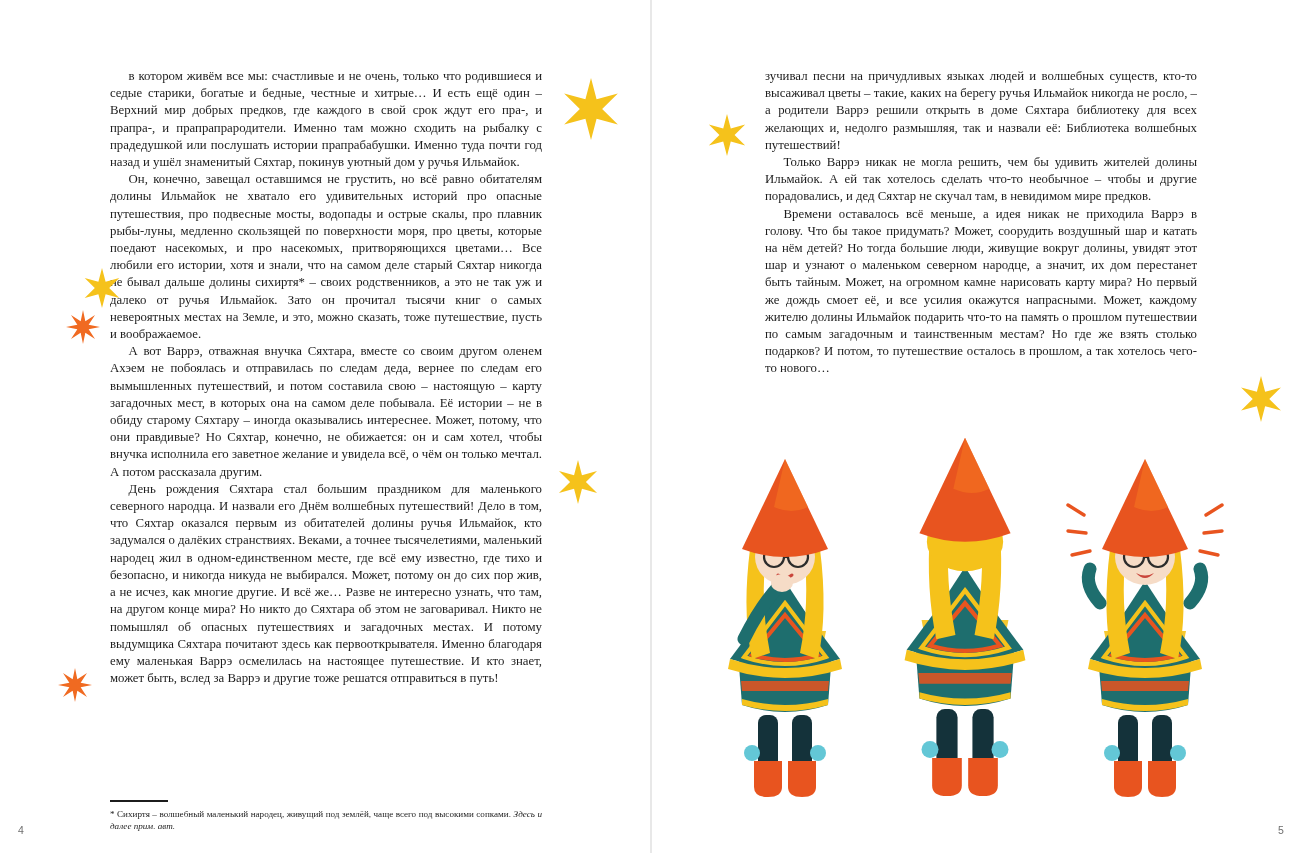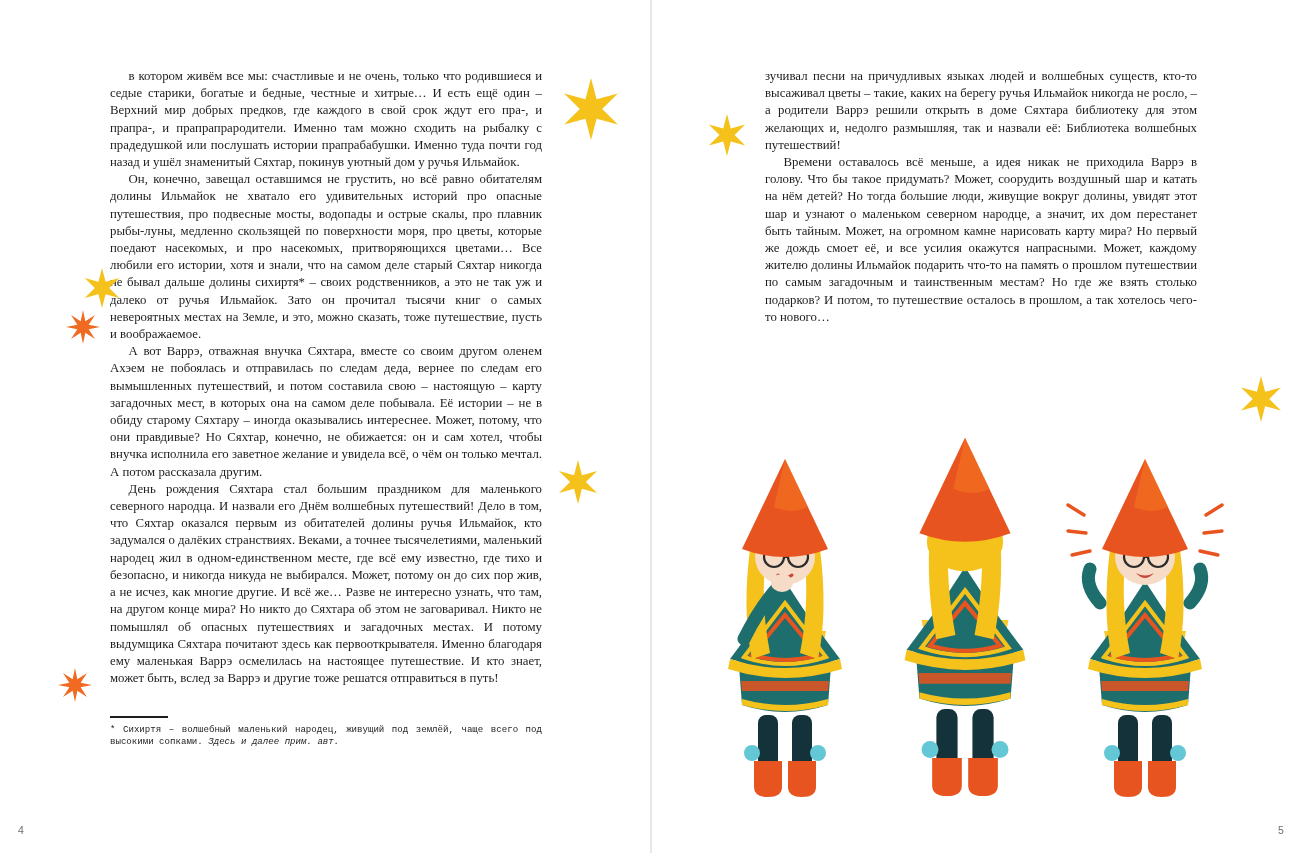--- a/index.html
+++ b/index.html
@@ -45,23 +45,22 @@
     text-indent: 1.45em;
   }
   .textcol p.noindent { text-indent: 0; }
 
   #left-text  { left: 110px; top: 68px; width: 432px; }
   #right-text { left: 765px; top: 68px; width: 432px; }
 
   .footnote-wrap {
     position: absolute;
     left: 110px;
-    top: 716px;
+    top: 800px;
     width: 432px;
-    font-family: Liberation Mono, monospace;
   }
   .footnote-rule {
     width: 58px;
     height: 1.6px;
     background: #1c1c1c;
     margin-bottom: 6px;
   }
   .footnote {
     font-size: 9.1px;
     line-height: 1.32;
@@ -110,21 +109,22 @@
   </div>
 
   <div class="footnote-wrap">
     <div class="footnote-rule"></div>
     <div class="footnote"><span>* Сихиртя – волшебный маленький народец, живущий под землёй, чаще всего под высокими сопками. </span><i>Здесь и далее прим. авт.</i></div>
   </div>
 
   <div class="folio" id="folio-left">4</div>
 
   <div class="textcol" id="right-text">
-    <p class="noindent">зучивал песни на причудливых языках людей и волшебных существ, кто-то высаживал цветы – такие, каких на берегу ручья Ильмайок никогда не росло, – а родители Варрэ решили открыть в доме Сяхтара библиотеку для этом желающих и, недолго размышляя, так и назвали её: Библиотека волшебных путешествий!</p>
+    <p class="noindent">зучивал песни на причудливых языках людей и волшебных существ, кто-то высаживал цветы – такие, каких на берегу ручья Ильмайок никогда не росло, – а родители Варрэ решили открыть в доме Сяхтара библиотеку для всех желающих и, недолго размышляя, так и назвали её: Библиотека волшебных путешествий!</p>
+    <p>Только Варрэ никак не могла решить, чем бы удивить жителей долины Ильмайок. А ей так хотелось сделать что-то необычное – чтобы и другие порадовались, и дед Сяхтар не скучал там, в невидимом мире предков.</p>
     <p>Времени оставалось всё меньше, а идея никак не приходила Варрэ в голову. Что бы такое придумать? Может, соорудить воздушный шар и катать на нём детей? Но тогда большие люди, живущие вокруг долины, увидят этот шар и узнают о маленьком северном народце, а значит, их дом перестанет быть тайным. Может, на огромном камне нарисовать карту мира? Но первый же дождь смоет её, и все усилия окажутся напрасными. Может, каждому жителю долины Ильмайок подарить что-то на память о прошлом путешествии по самым загадочным и таинственным местам? Но где же взять столько подарков? И потом, то путешествие осталось в прошлом, а так хотелось чего-то нового…</p>
   </div>
 
   <div class="folio" id="folio-right">5</div>
 
   <div id="decor-layer">
       <div class="star" style="left: 560px; top: 78px;">
         <svg width="62" height="62" viewBox="0 0 62 62">
           <path d="M31.00,0.00 L36.58,21.34 L57.85,15.50 L42.16,31.00 L57.85,46.50 L36.58,40.66 L31.00,62.00 L25.42,40.66 L4.15,46.50 L19.84,31.00 L4.15,15.50 L25.42,21.34 Z" fill="#F5C21B"></path>
         </svg>

